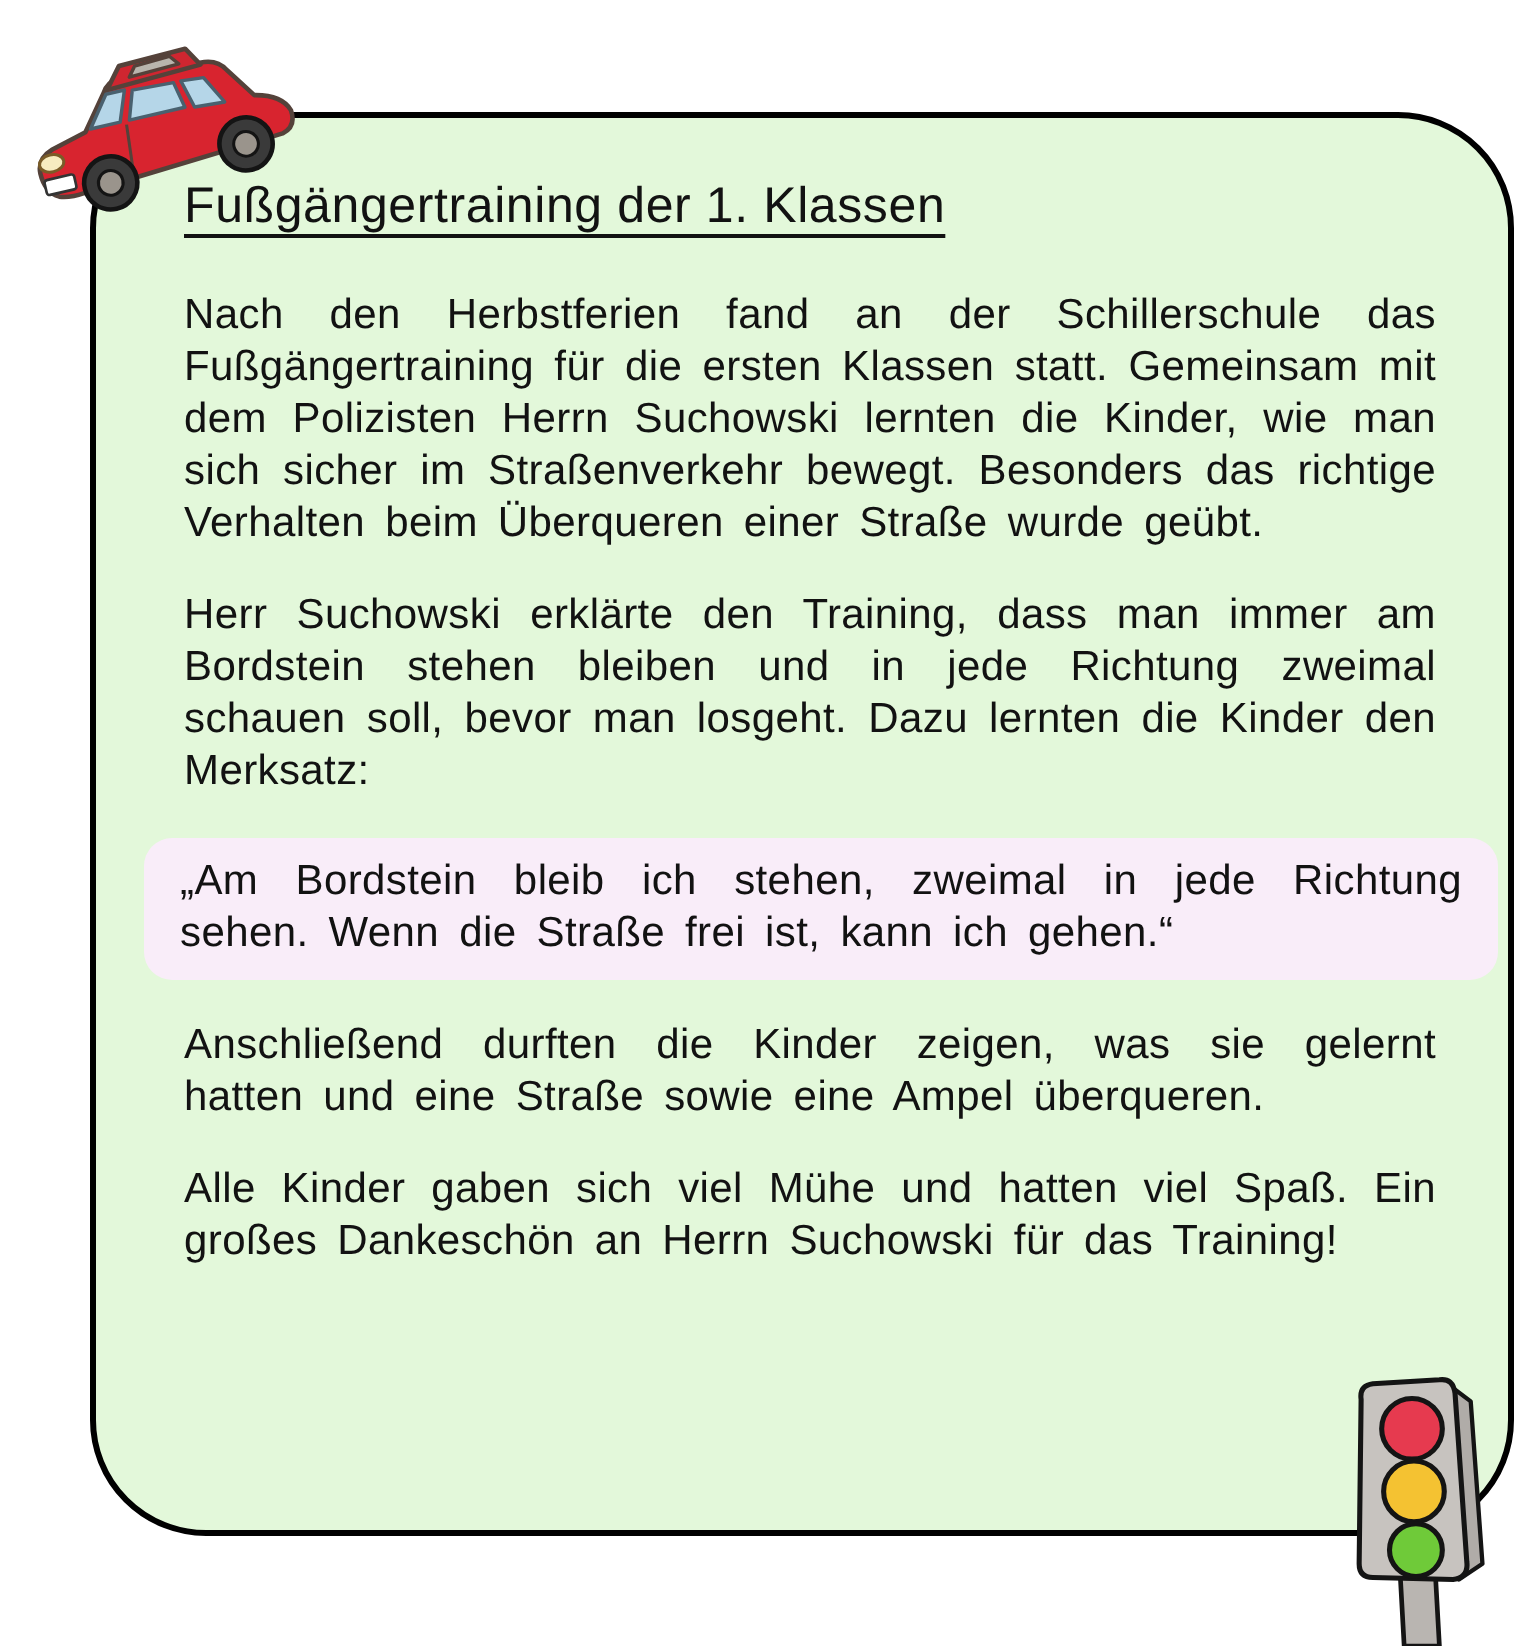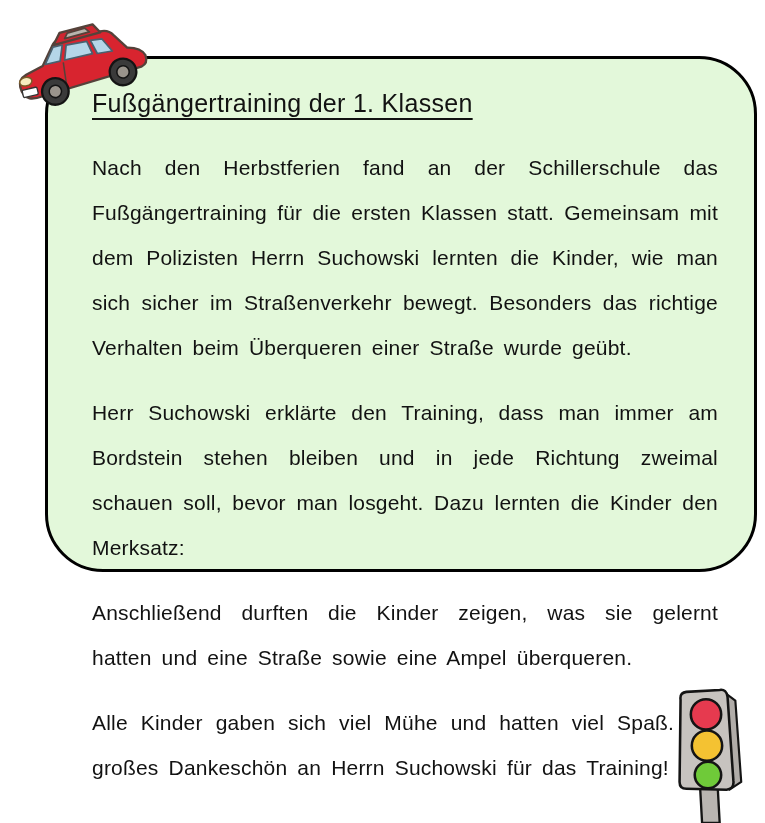--- a/index.html
+++ b/index.html
@@ -11,38 +11,38 @@
     background: #ffffff;
     overflow: hidden;
     font-family: "Liberation Sans", sans-serif;
     color: #121212;
   }
   .card {
     position: absolute;
     left: 45px;
     top: 56px;
     width: 712px;
-    height: 516px;
+    height: 712px;
     background: #e3f8da;
     border: 3px solid #000000;
     border-radius: 58px;
     padding: 30px 36px 16px 44px;
   }
   .title {
     font-size: 25px;
     font-weight: normal;
     margin: 0 0 27px 0;
     letter-spacing: 0.3px;
     text-decoration: underline;
     text-decoration-thickness: 2px;
     text-underline-offset: 6px;
   }
   p.body-text {
     font-size: 21px;
-    line-height: 45px;
+    line-height: 26px;
     margin: 0 0 20px 0;
     text-align: justify;
     text-align-last: left;
     word-spacing: 4px;
     letter-spacing: 0.2px;
   }
   .merkbox {
     background: #f9edf9;
     border-radius: 14px;
     margin: 2px -31px 20px -20px;
@@ -69,20 +69,23 @@
 
 <div class="stage">
 
   <div class="card">
     <h1 class="title">Fußgängertraining der 1. Klassen</h1>
 
     <p class="body-text">Nach den Herbstferien fand an der Schillerschule das Fußgängertraining für die ersten Klassen statt. Gemeinsam mit dem Polizisten Herrn Suchowski lernten die Kinder, wie man sich sicher im Straßenverkehr bewegt. Besonders das richtige Verhalten beim Überqueren einer Straße wurde geübt.</p>
 
     <p class="body-text">Herr Suchowski erklärte den Training, dass man immer am Bordstein stehen bleiben und in jede Richtung zweimal schauen soll, bevor man losgeht. Dazu lernten die Kinder den Merksatz:</p>
 
+    <div class="merkbox">
+      <p class="body-text">„Am Bordstein bleib ich stehen, zweimal in jede Richtung sehen. Wenn die Straße frei ist, kann ich gehen.“</p>
+    </div>
 
     <p class="body-text">Anschließend durften die Kinder zeigen, was sie gelernt hatten und eine Straße sowie eine Ampel überqueren.</p>
 
     <p class="body-text">Alle Kinder gaben sich viel Mühe und hatten viel Spaß. Ein großes Dankeschön an Herrn Suchowski für das Training!</p>
   </div>
 
   <svg class="car-illustration" viewBox="0 0 160 105" xmlns="http://www.w3.org/2000/svg">
     <g transform="rotate(-13 80 55)" stroke="#54423a" stroke-width="2.4" stroke-linejoin="round">
 
       <path d="M16 78 Q9 74 9 64 Q9 56 18 53 L37 48 L51 30 Q54 25 61 24 L104 26 Q113 26 117 33 L128 49 Q142 52 145 61 Q146 70 138 72 L30 79 Q21 80 16 78 Z" fill="#d8242f"></path>

